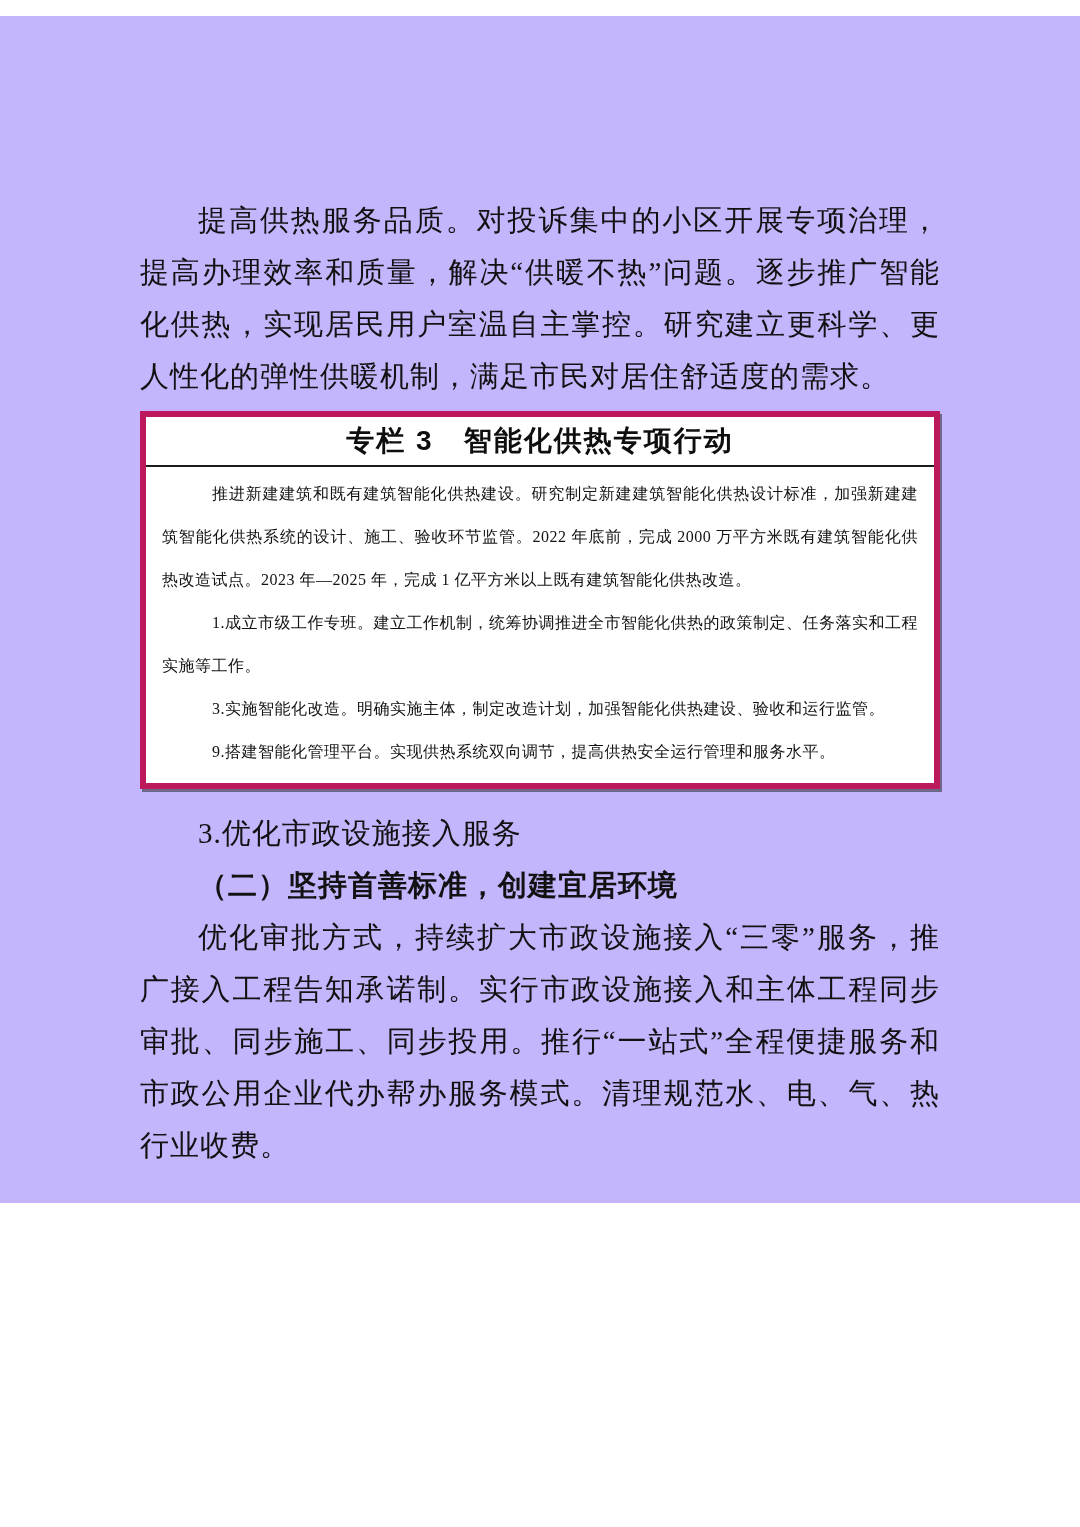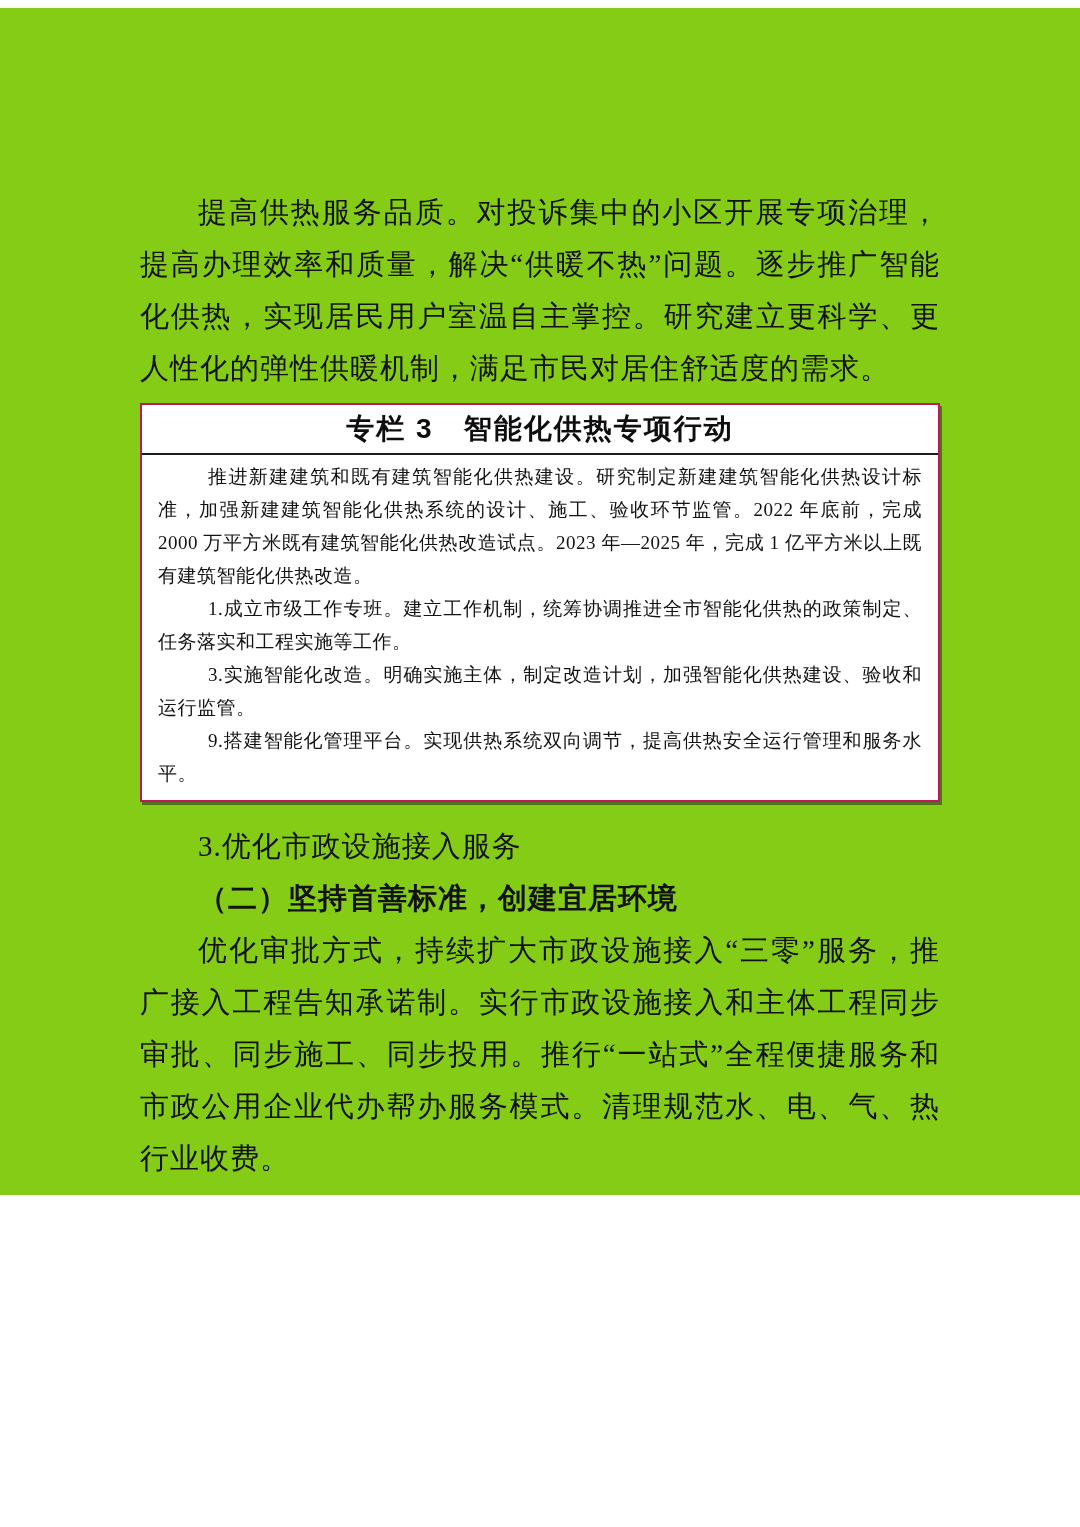--- a/index.html
+++ b/index.html
@@ -4,22 +4,22 @@
 <style>
   html, body {
     margin: 0;
     padding: 0;
     background: #ffffff;
   }
   .page {
     position: relative;
     width: 1080px;
     height: 1187px;
-    margin: 8px auto;
-    background: #84cc16;
+    margin: 16px auto;
+    background: #c4b5fd;
     box-sizing: border-box;
     padding: 178px 140px 0 140px;
     font-family: "Liberation Serif", "DejaVu Serif", serif;
     color: #121212;
     overflow: hidden;
   }
   .para {
     margin: 0;
     font-size: 29px;
     line-height: 52px;
@@ -30,40 +30,40 @@
   .indent2 {
     text-indent: 58px;
   }
   .bold {
     font-weight: 700;
   }
   .column-box {
     box-sizing: border-box;
     width: 100%;
     margin-top: 9px;
-    border: 2px solid #be185d;
+    border: 6px solid #be185d;
     box-shadow: 2px 3px 0 rgba(40, 40, 40, 0.55);
     background: #ffffff;
   }
   .box-title {
     font-family: "Liberation Sans", "DejaVu Sans", sans-serif;
     font-weight: 700;
     font-size: 28px;
     line-height: 48px;
     text-align: center;
     letter-spacing: 2px;
     border-bottom: 2px solid #1c1c1c;
     color: #0e0e0e;
   }
   .box-body {
     padding: 5px 16px 10px 16px;
   }
   .box-body .para {
-    font-size: 19px;
-    line-height: 33px;
+    font-size: 16px;
+    line-height: 43px;
     letter-spacing: 0.5px;
   }
   .box-body .indent2 {
     text-indent: 50px;
   }
   .after-box {
     margin-top: 18px;
   }
   .footer {
     position: absolute;

